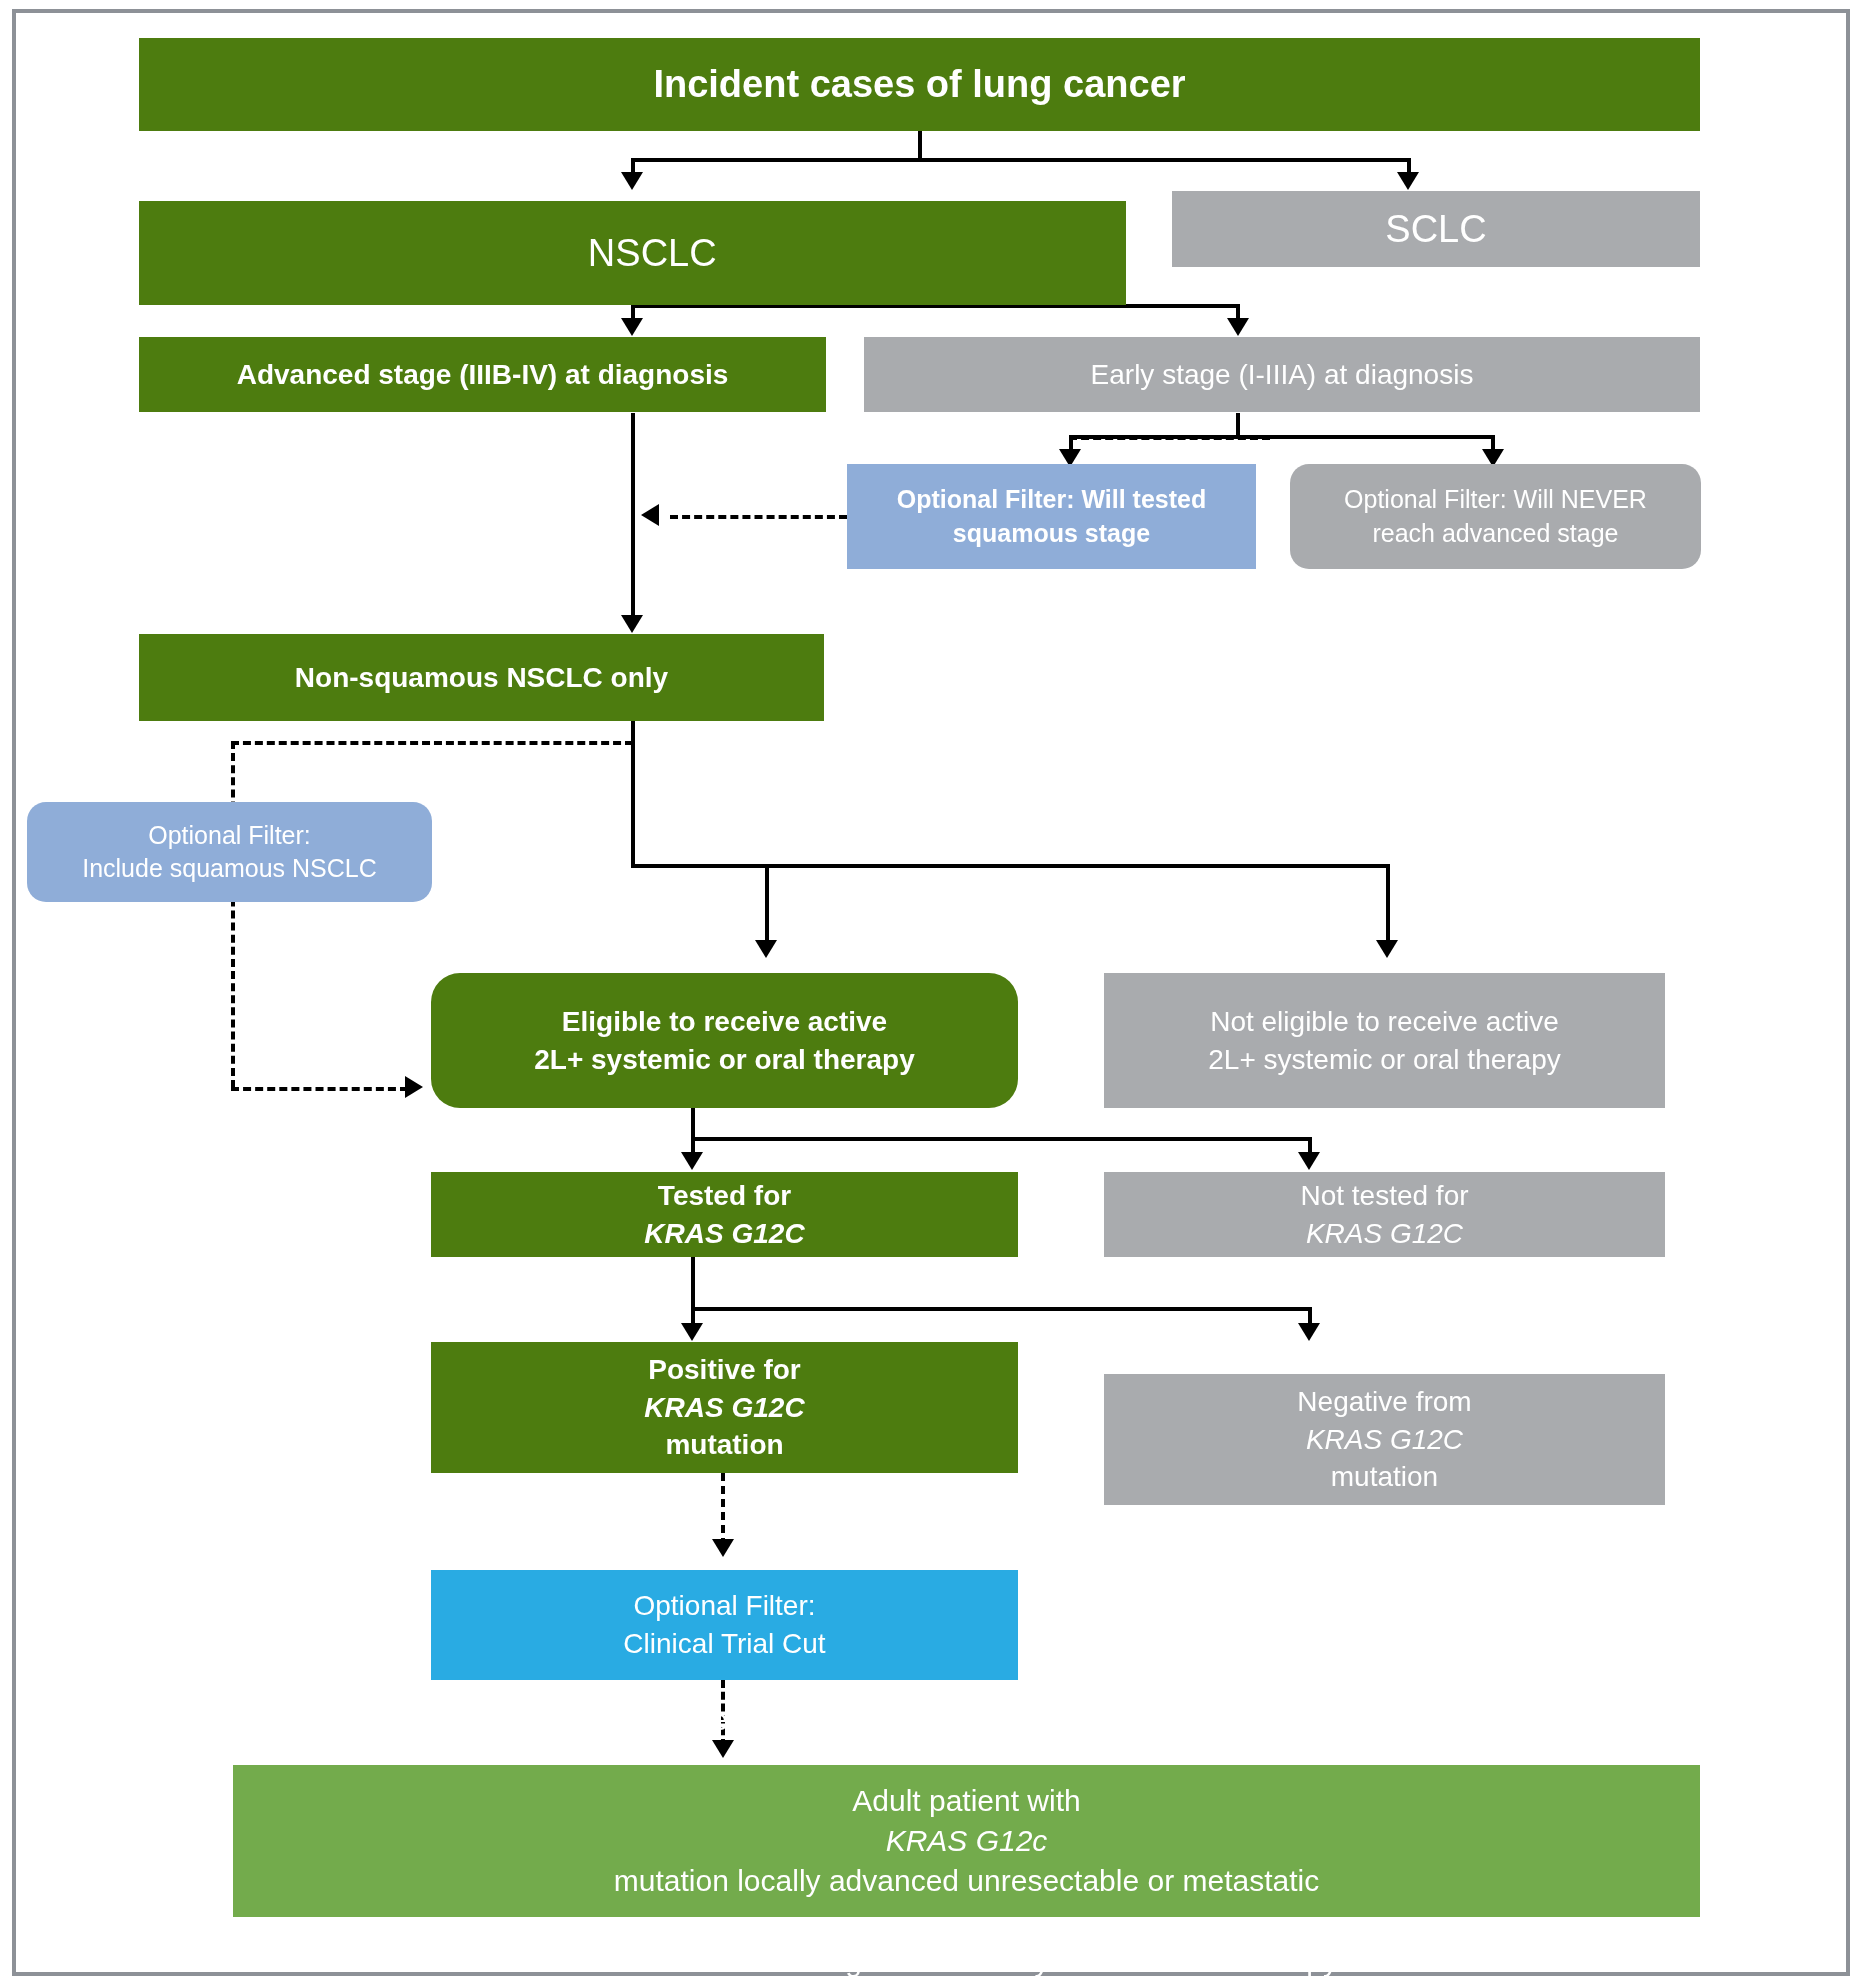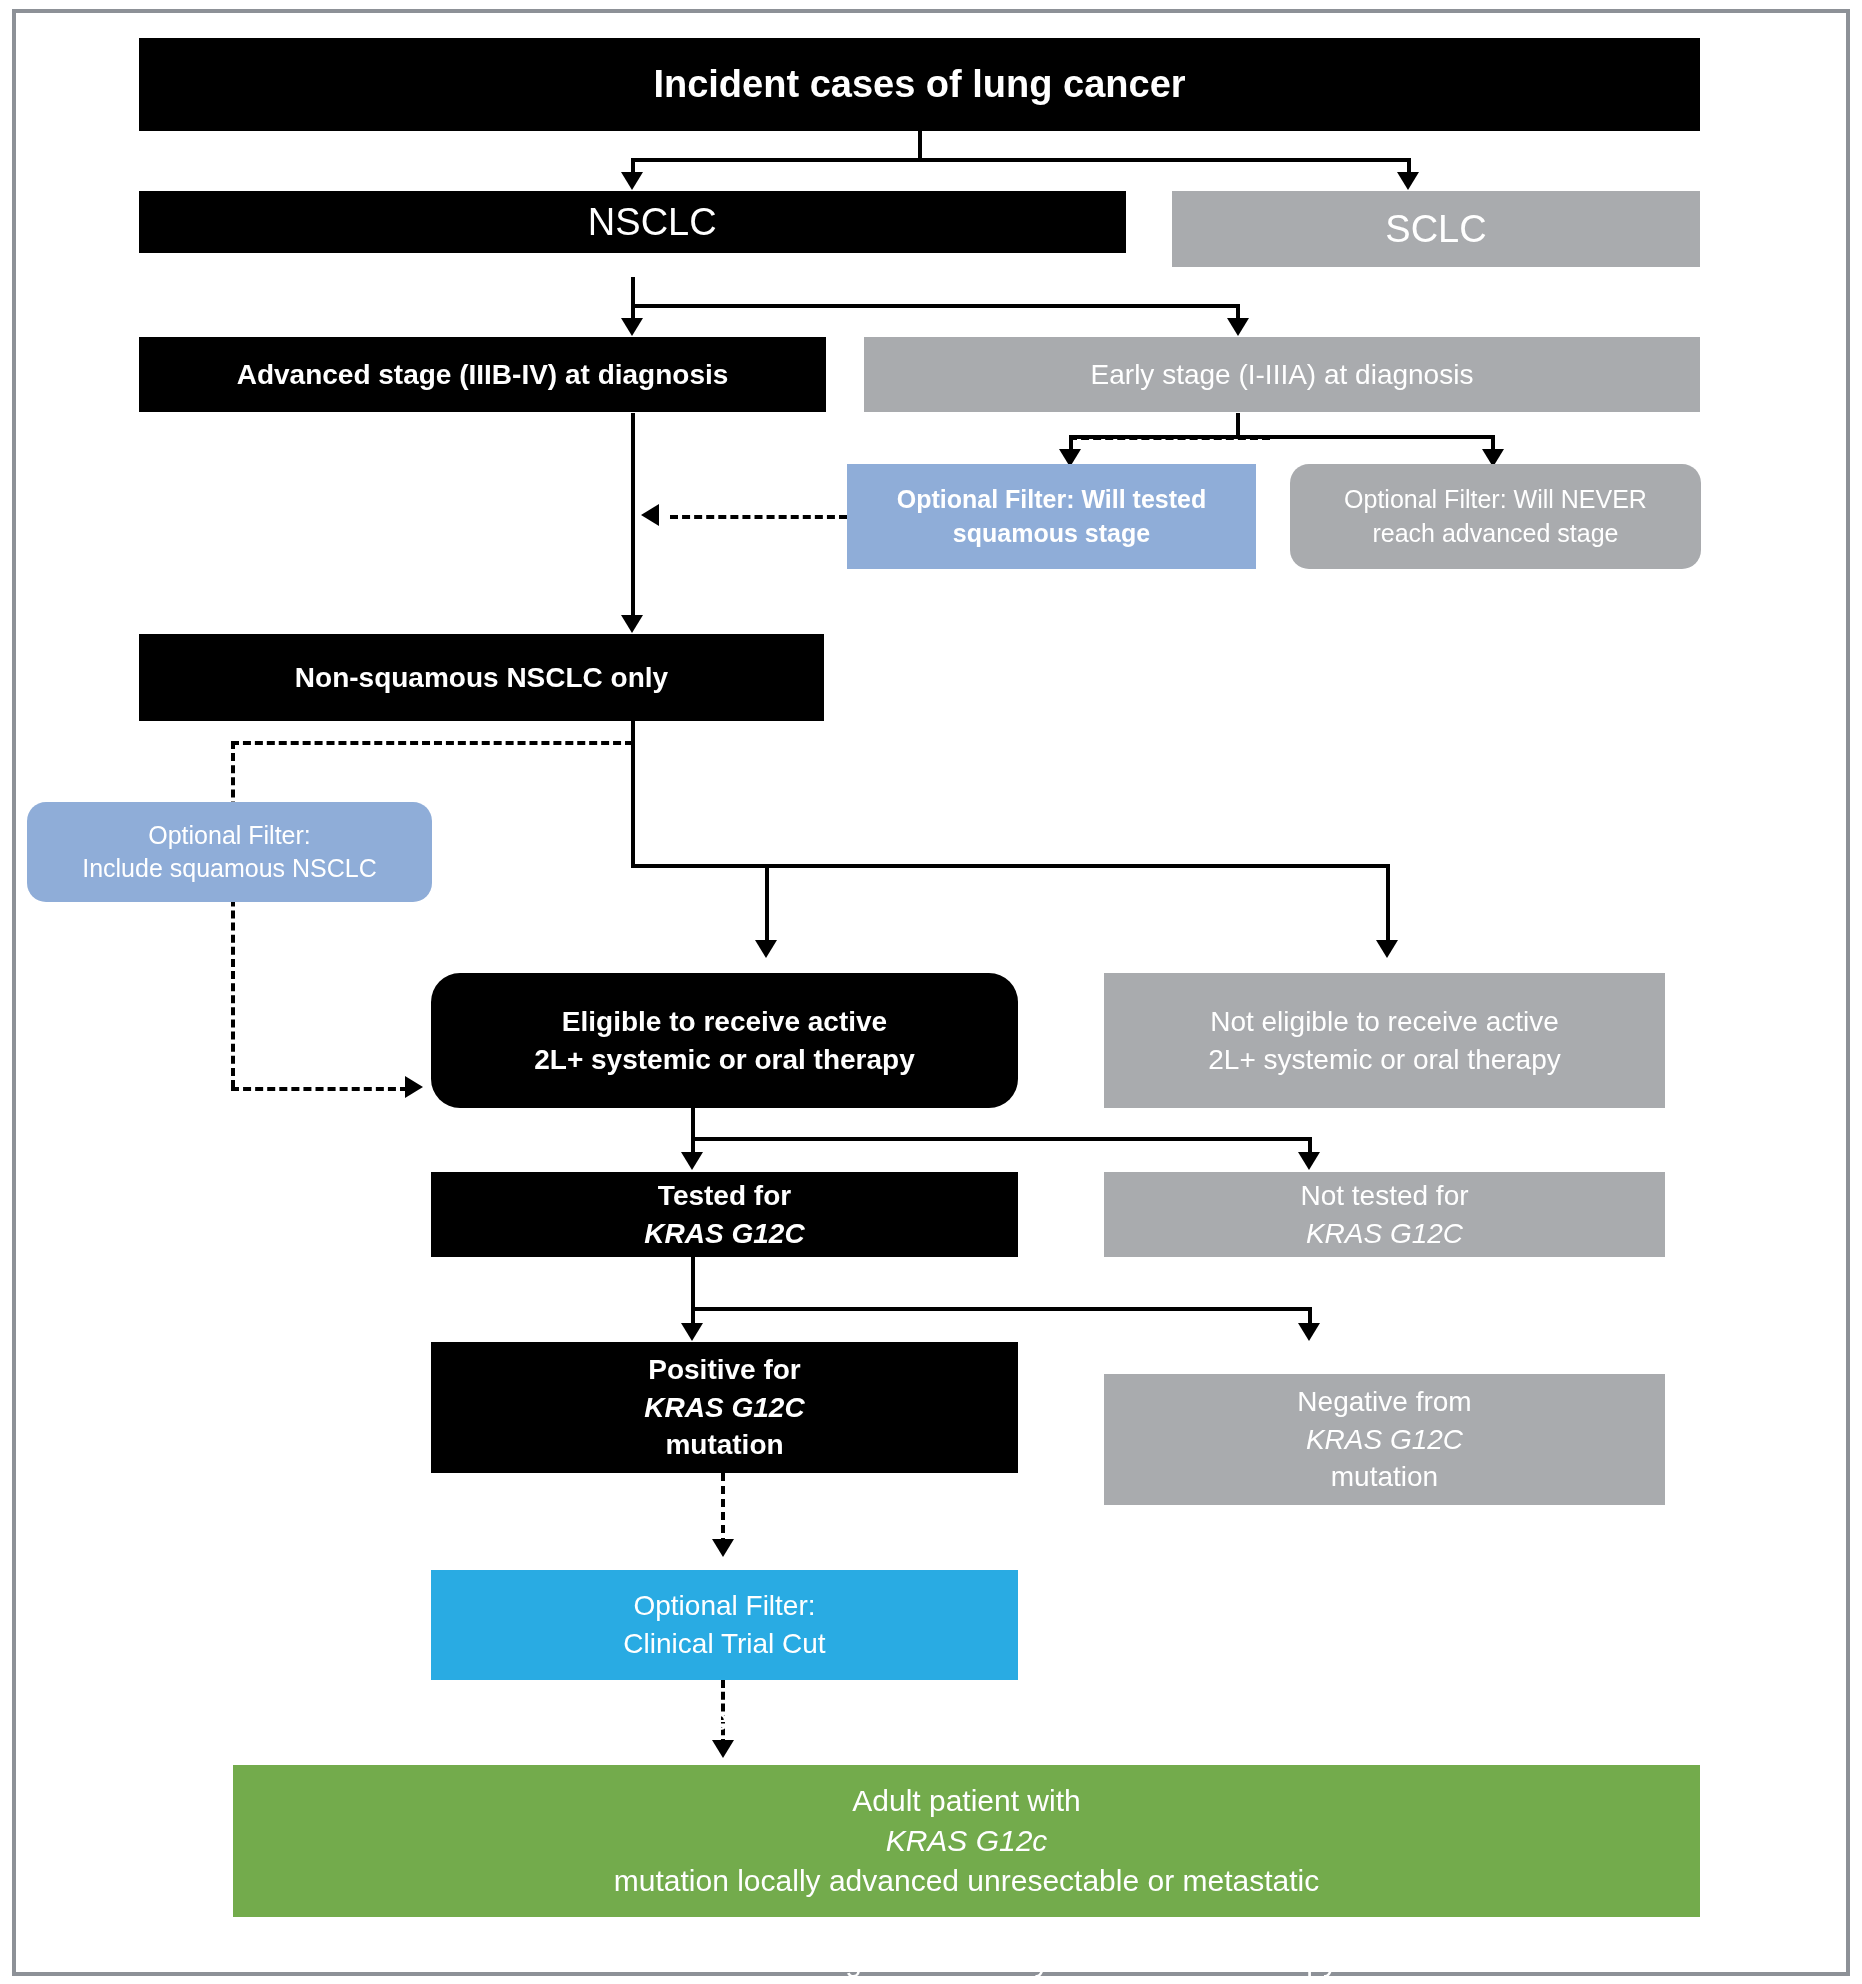--- a/index.html
+++ b/index.html
@@ -21,21 +21,21 @@
     position:absolute;
     box-sizing:border-box;
     display:flex;align-items:center;justify-content:center;
     text-align:center;
     color:#ffffff;
     line-height:1.34;
     padding:3.7px 8.5px;
     z-index:4;
   }
   .node span{display:block;width:100%;}
-  .blue      {background:#000000;}
+  .blue      {background:#4d7c0f;}
   .gray      {background:#a9abae;}
   .lightblue {background:#8fadd8;}
   .cyan      {background:#29abe3;}
   .green     {background:#73ab4c;}
 
   .fs-title {font-size:38px;font-weight:bold;}
   .fs-big   {font-size:38px;}
   .fs-mid   {font-size:28px;font-weight:bold;}
   .fs-midn  {font-size:28px;}
   .fs-sm    {font-size:25px;font-weight:bold;}
@@ -128,21 +128,21 @@
   <div class="dvl" style="left:721px;top:1473px;height:73px;"></div>
   <div class="arrow-d" style="left:712px;top:1539px;"></div>
 
   <div class="dvl" style="left:721px;top:1680px;height:67px;"></div>
   <div class="arrow-d" style="left:712px;top:1740px;"></div>
 
   <div class="node blue fs-title" style="left:139px;top:38px;width:1561px;height:93px;">
     <span>Incident cases of lung cancer</span>
   </div>
 
-  <div class="node blue fs-big" style="left:139px;top:191px;width:987px;height:62px;padding-left:48px;">
+  <div class="node blue fs-big" style="left:139px;top:201px;width:987px;height:104px;padding-left:48px;">
     <span>NSCLC</span>
   </div>
 
   <div class="node gray fs-big" style="left:1172px;top:191px;width:528px;height:76px;">
     <span>SCLC</span>
   </div>
 
   <div class="node blue fs-mid" style="left:139px;top:337px;width:687px;height:75px;">
     <span>Advanced stage (IIIB-IV) at diagnosis</span>
   </div>

